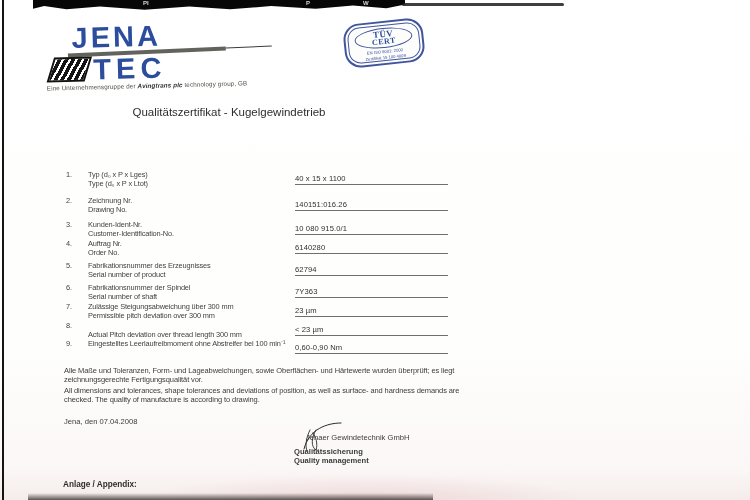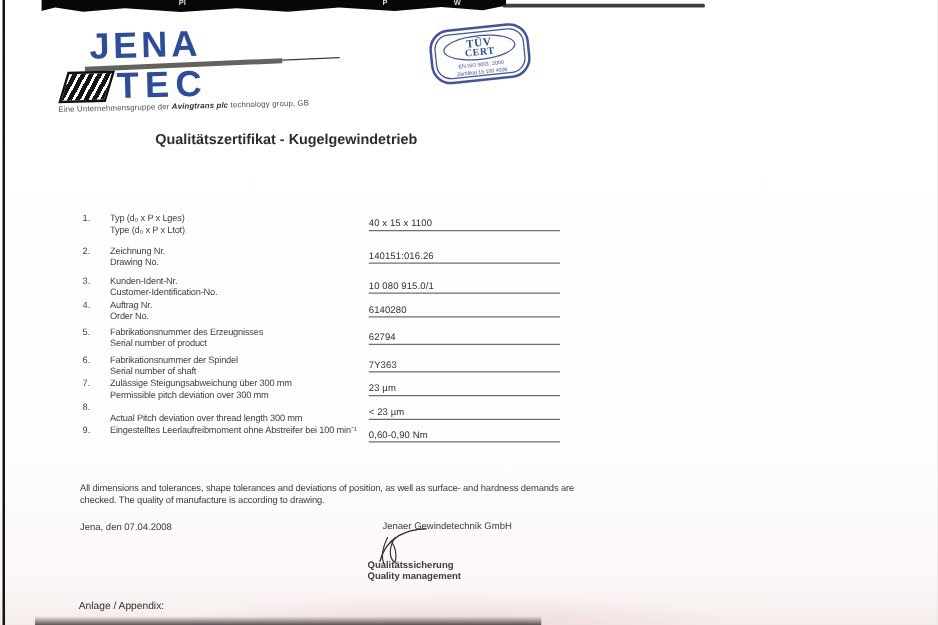--- a/index.html
+++ b/index.html
@@ -36,36 +36,36 @@
     border:2px solid #41549f;border-radius:16px;box-sizing:border-box;background:#fdfdfc;}
   .badge-inner{position:absolute;inset:2px;border:1px solid #41549f;border-radius:12px;
     display:flex;flex-direction:column;align-items:center;}
   .badge-ellipse{width:56px;height:23px;margin-top:2px;border:1px solid #41549f;border-radius:50%;
     display:flex;flex-direction:column;align-items:center;justify-content:center;}
   .badge-tuv{font-family:"Liberation Serif",serif;font-size:9px;font-weight:700;color:#2c4d9d;line-height:8px;letter-spacing:.5px;}
   .badge-cert{font-family:"Liberation Serif",serif;font-size:8px;font-weight:700;color:#2c4d9d;line-height:8px;letter-spacing:.5px;}
   .badge-l3,.badge-l4{font-size:4.4px;color:#41549f;line-height:5.4px;transform:scale(.95);white-space:nowrap;}
   .badge-l3{margin-top:1px;}
   
-  .title{position:absolute;left:63px;top:106px;width:332px;text-align:center;font-weight:700;color:#2d2d2d;font-size:11.5px;}
+  .title{position:absolute;left:63px;top:106px;width:332px;text-align:center;font-weight:400;color:#2d2d2d;font-size:11.5px;}
   .title .t2{margin-top:9px;}
   
   .row{position:absolute;left:0;width:750px;font-size:7.4px;line-height:9.4px;color:#3f3f3f;}
   .row .num{position:absolute;left:66px;top:0;}
   .row .lbl{position:absolute;left:88px;top:0;white-space:nowrap;letter-spacing:-0.15px;}
   .row .val{position:absolute;left:295px;top:4px;width:153px;border-bottom:1px solid #6f6f6f;
     font-size:7.6px;color:#2f2f2f;padding-bottom:1px;letter-spacing:.1px;}
   
   .note{position:absolute;left:64px;width:400px;font-size:7.5px;line-height:9.4px;color:#3c3c3c;letter-spacing:-0.1px;}
   
   .place-date{position:absolute;left:64px;top:417px;font-size:7.6px;color:#3c3c3c;}
-  .company{position:absolute;left:294px;top:416px;font-size:7.6px;color:#3c3c3c;margin-left:12px;}
+  .company{position:absolute;left:294px;top:433px;font-size:7.6px;color:#3c3c3c;margin-left:12px;}
   .signature{position:absolute;left:291px;top:420px;}
   .dept{position:absolute;left:294px;top:447px;font-size:7.6px;line-height:9.2px;color:#3c3c3c;font-weight:bold;}
-  .appendix{position:absolute;left:63px;top:480px;font-size:8.2px;font-weight:400;color:#2e2e2e;}
+  .appendix{position:absolute;left:63px;top:480px;font-size:8.2px;font-weight:700;color:#2e2e2e;}
   .blue{color:#2c4d9d;}
 </style>
 </head>
 <body>
 
 <div class="page">
 
   <div class="left-edge-line"></div>
   <div class="top-bar">
     <span class="mark" style="left:110px">PI</span>
@@ -170,20 +170,21 @@
     <span class="val">&lt; 23 µm</span>
   </div>
   <div class="row" style="top:339px">
     <span class="num">9.</span>
     <span class="lbl">
       <span>Eingestelltes Leerlaufreibmoment ohne Abstreifer bei 100 min⁻¹</span><br>
     </span>
     <span class="val">0,60-0,90 Nm</span>
   </div>
 
+  <div class="note" style="top:366px">Alle Maße und Toleranzen, Form- und Lageabweichungen, sowie Oberflächen- und Härtewerte wurden überprüft; es liegt zeichnungsgerechte Fertigungsqualität vor.</div>
   <div class="note" style="top:386px">All dimensions and tolerances, shape tolerances and deviations of position, as well as surface- and hardness demands are checked. The quality of manufacture is according to drawing.</div>
 
   <div class="place-date">Jena, den 07.04.2008</div>
   <div class="company">Jenaer Gewindetechnik GmbH</div>
   <svg class="signature" width="54" height="32" viewBox="0 0 54 32">
     <path d="M50 3 C36 3 18 9 13 29" fill="none" stroke="#2a2a2a" stroke-width="1" stroke-linecap="round"></path>
     <path d="M19 10 C15 18 14 26 16 31" fill="none" stroke="#2a2a2a" stroke-width="0.9" stroke-linecap="round"></path>
     <path d="M25 10 C20 18 20 27 25 30 C27 24 25 17 22 13" fill="none" stroke="#2a2a2a" stroke-width="0.9" stroke-linecap="round"></path>
   </svg>
   <div class="dept">

